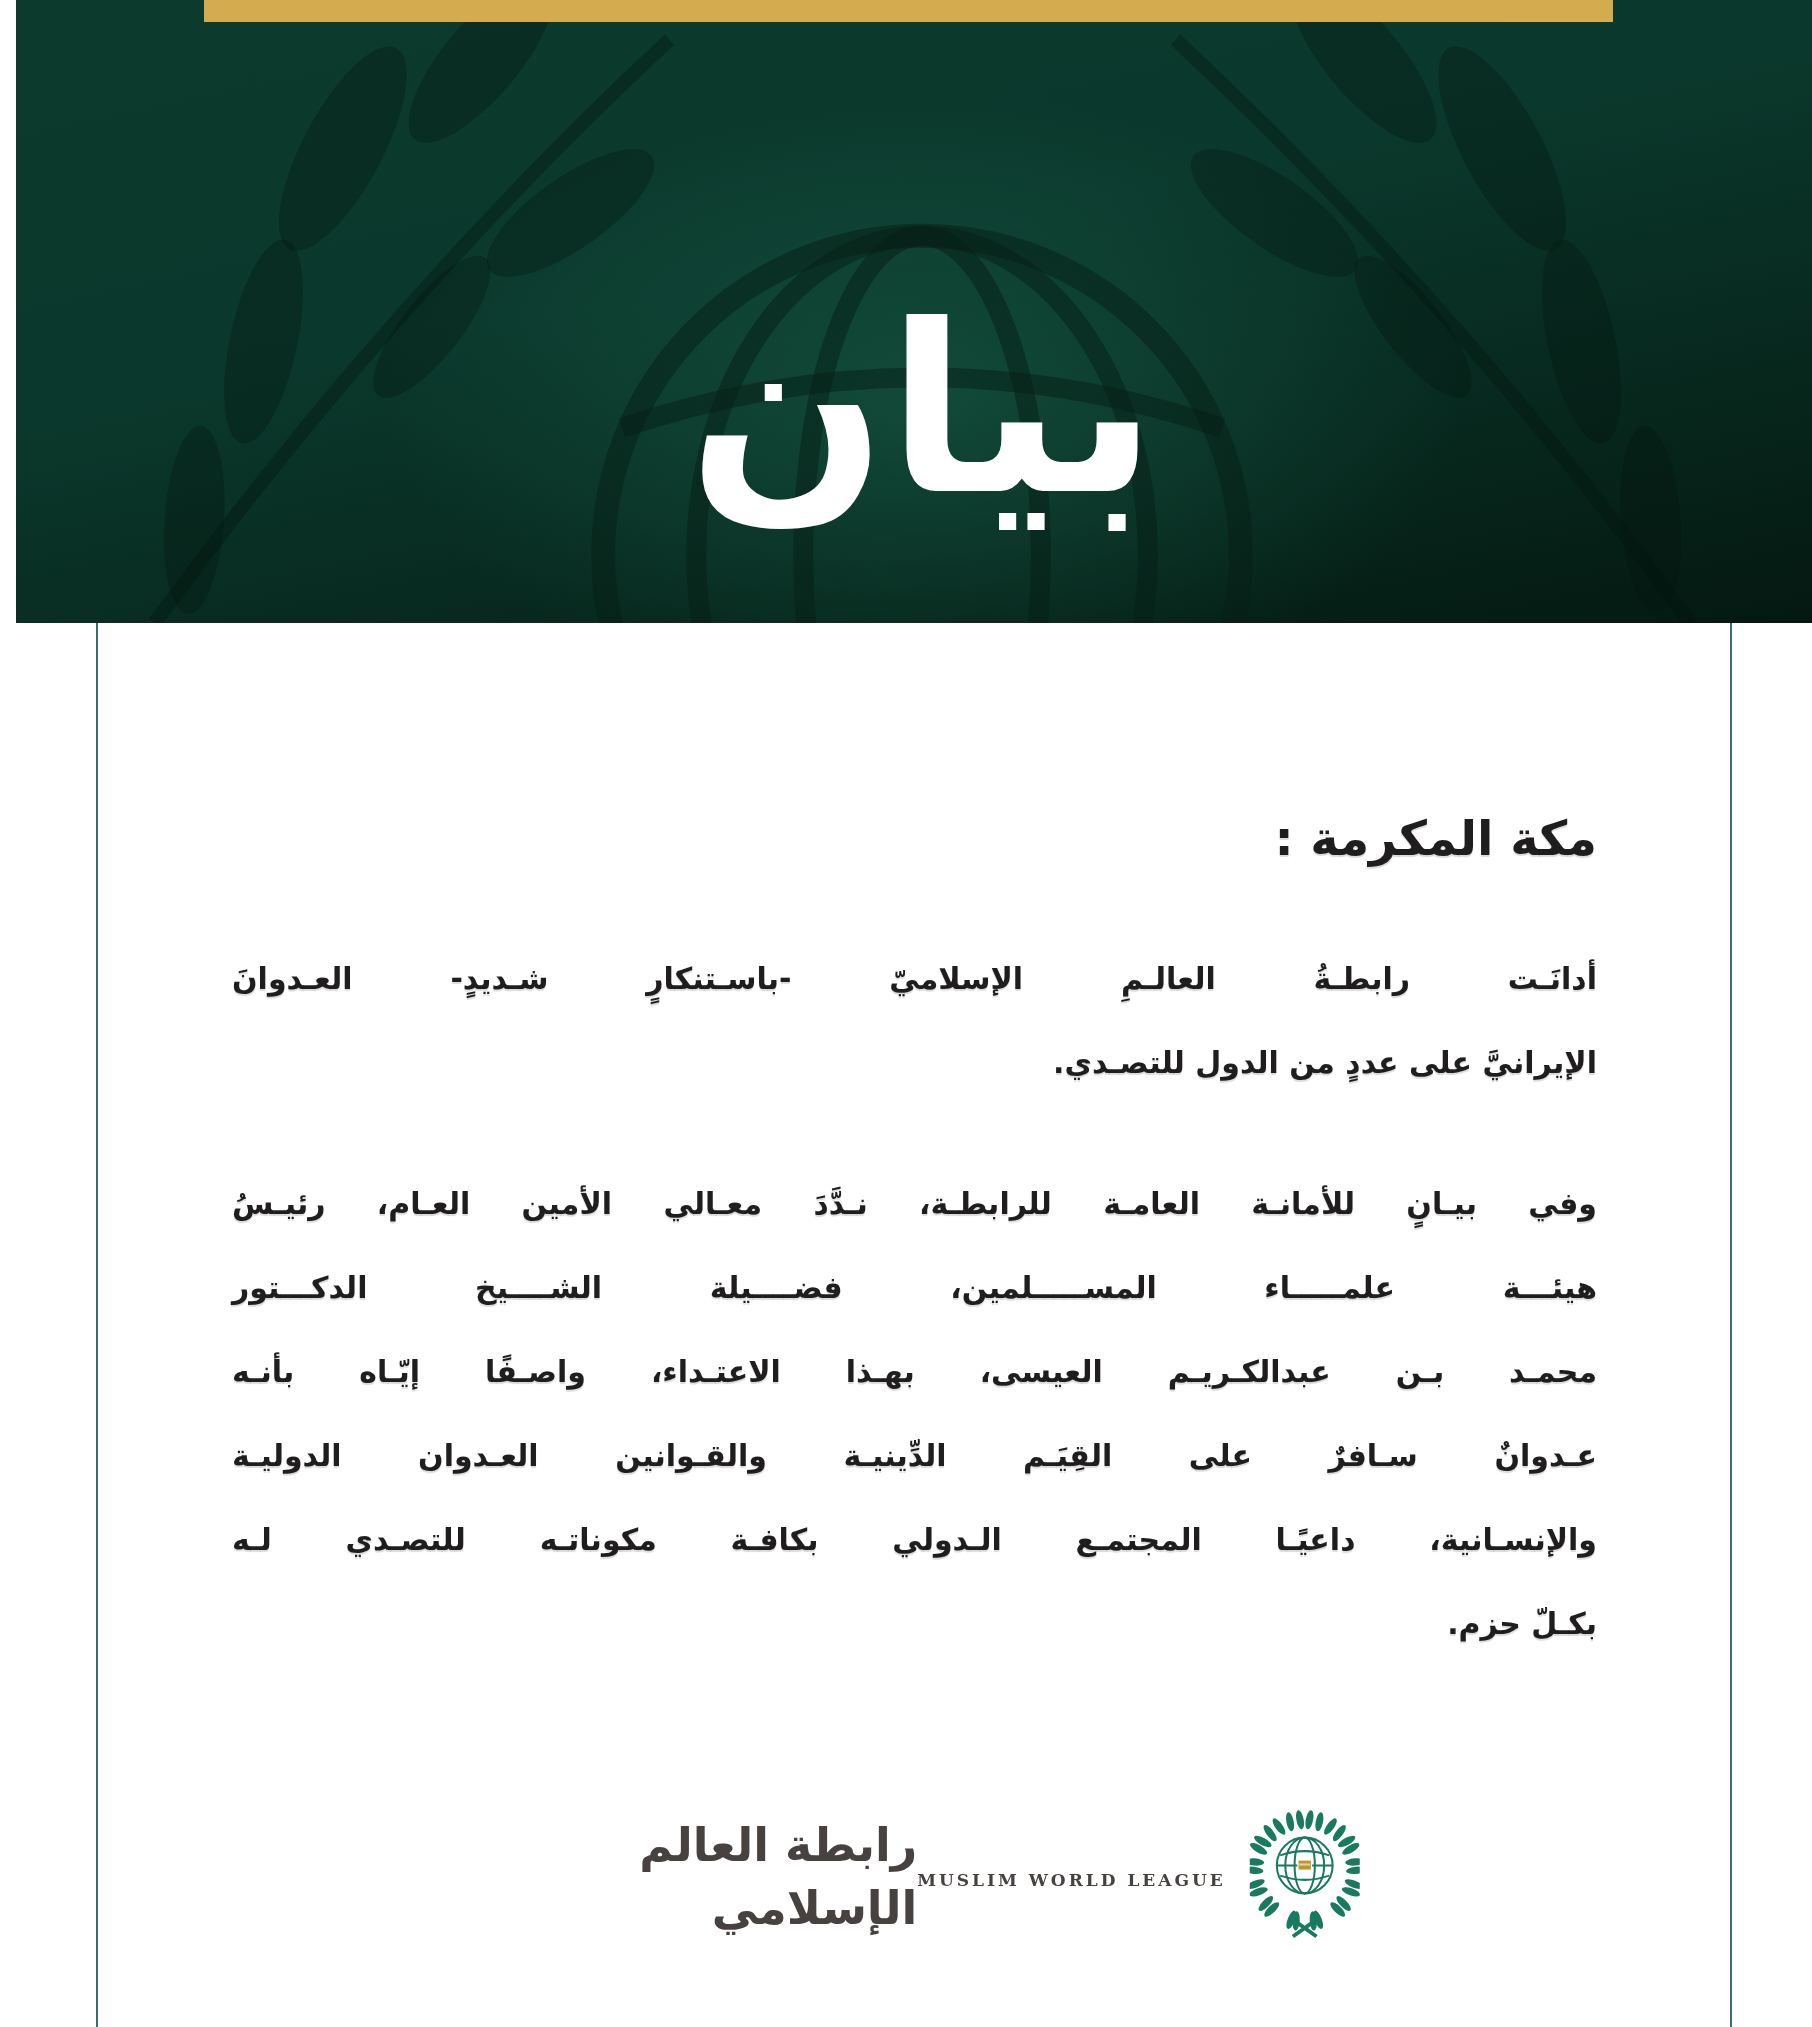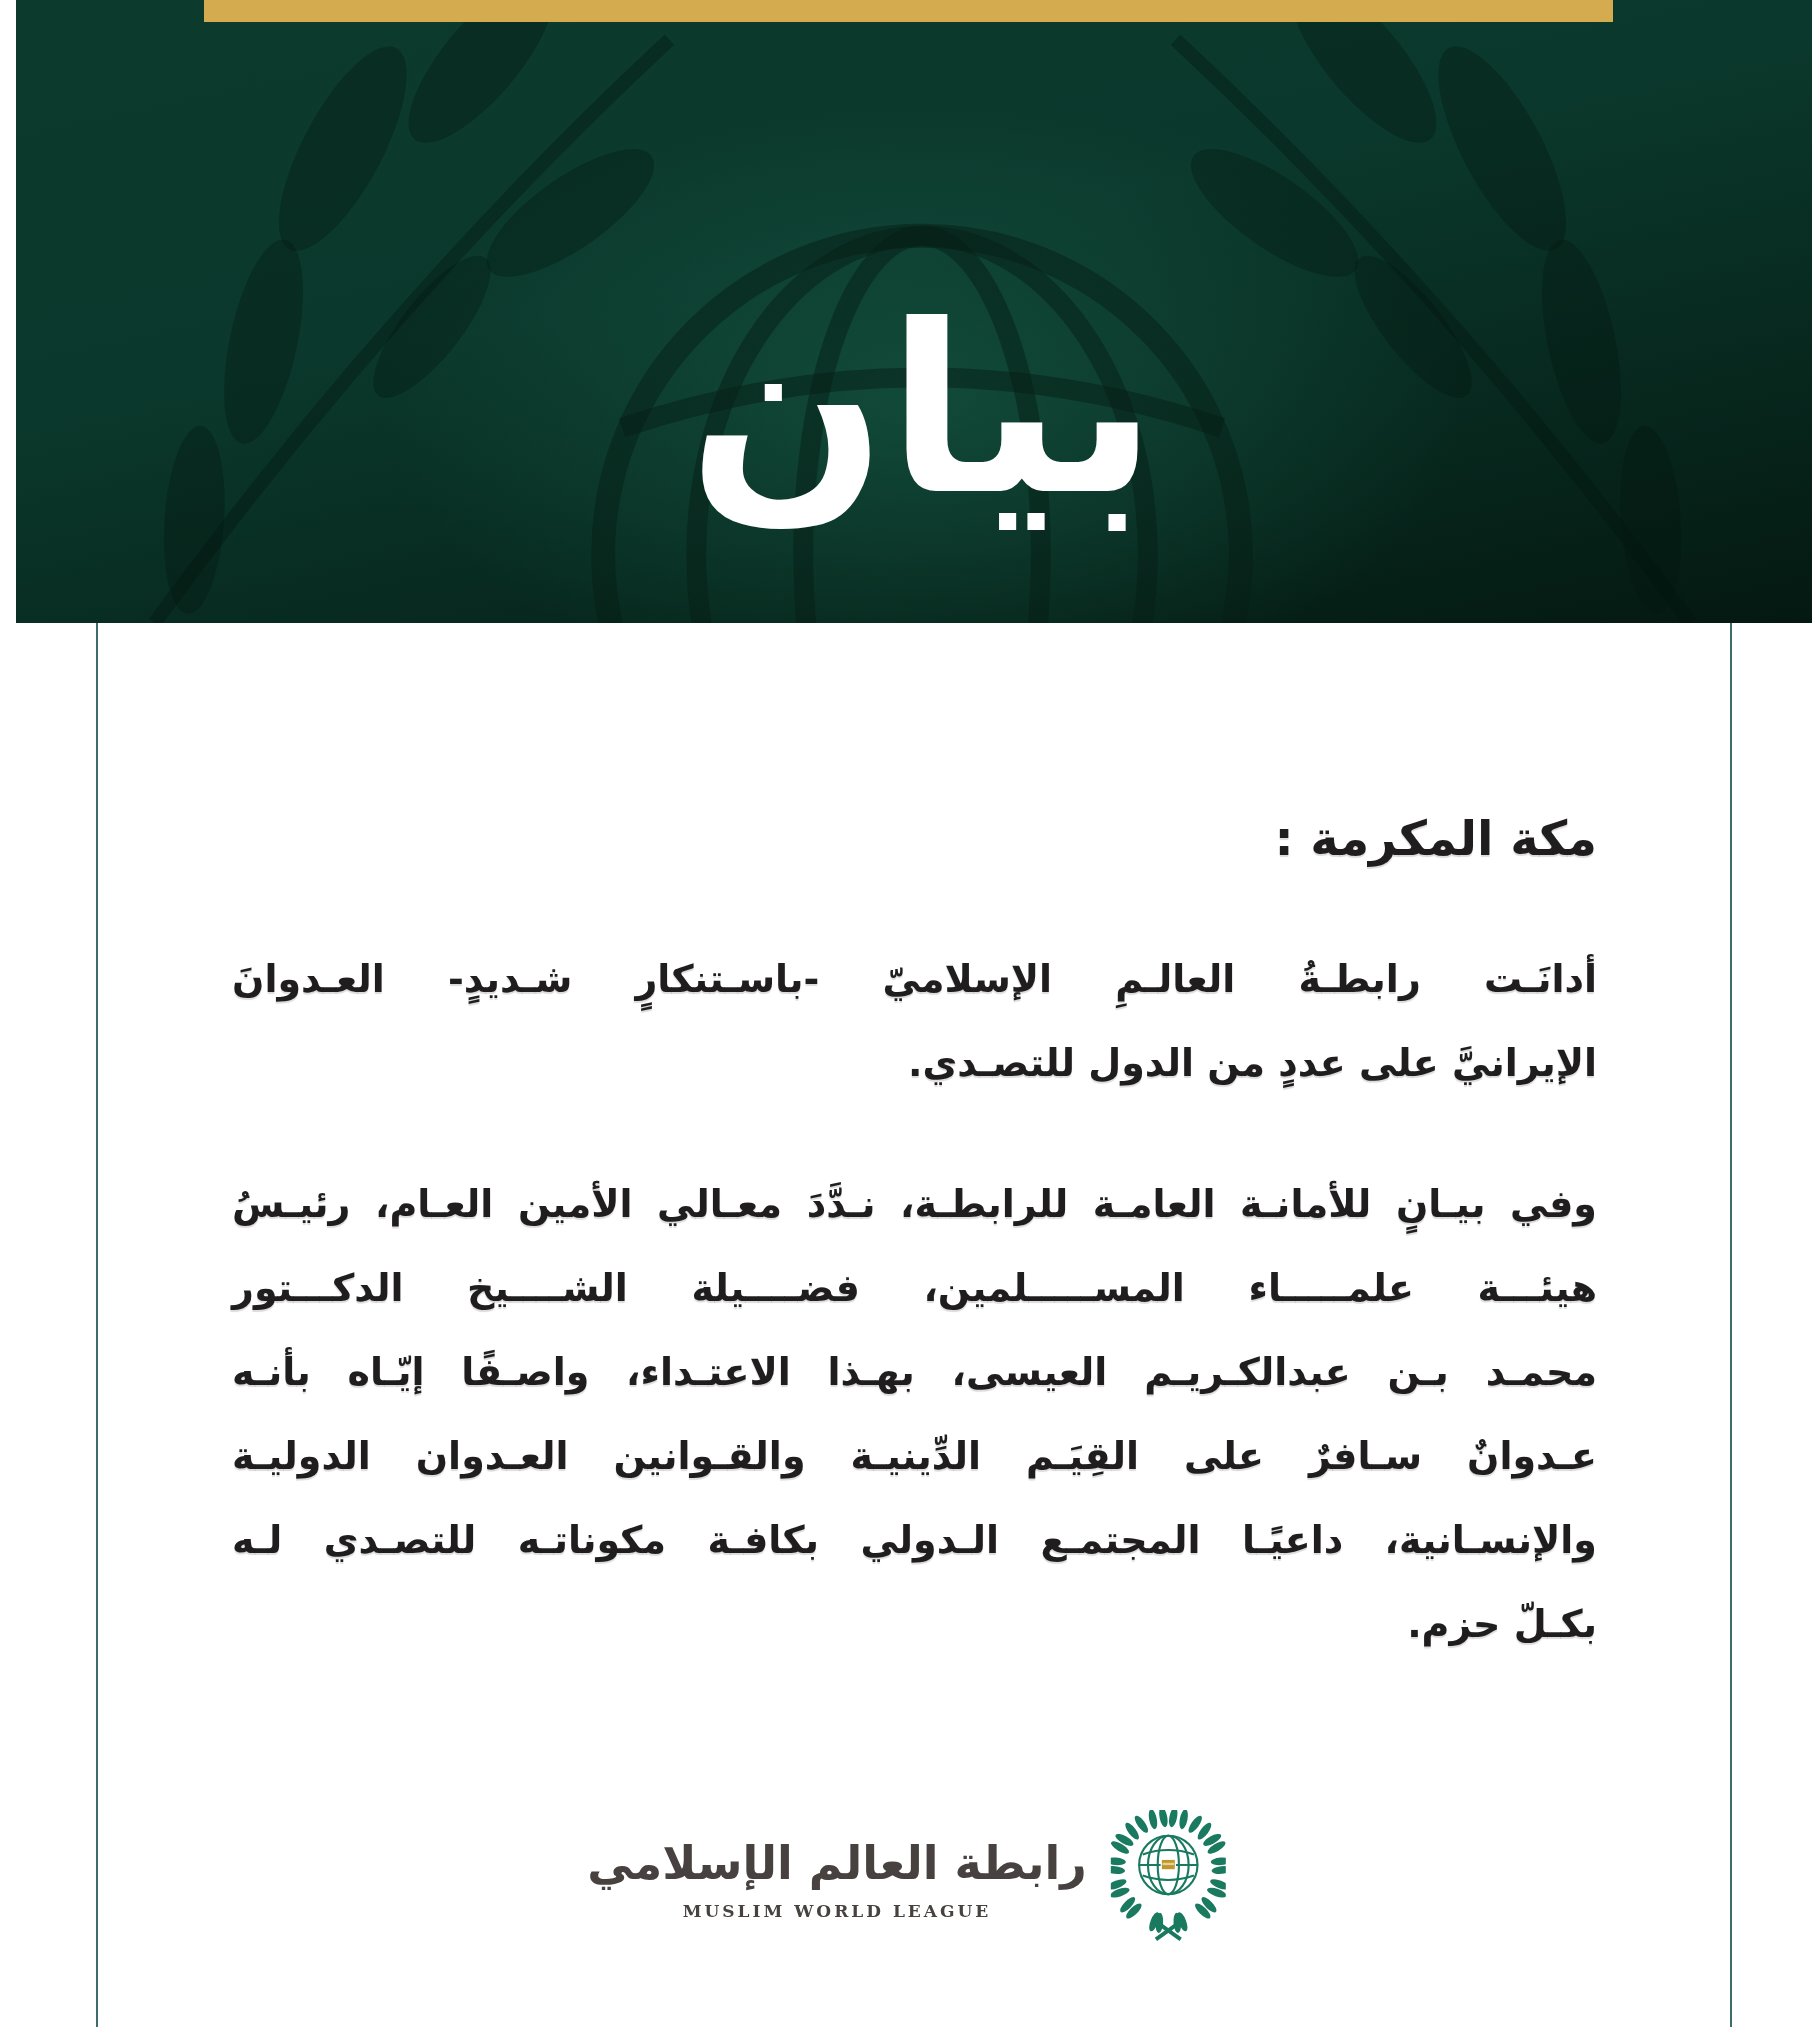--- a/index.html
+++ b/index.html
@@ -50,37 +50,37 @@
     direction:rtl;
     color:#1F1D1E;
     font-weight:700;
     text-shadow:0 2px 1px rgba(0,0,0,0.14);
   }
   .location-heading {
     margin-top:173px;
     font-size:48px; line-height:84px;
     text-align:right;
   }
-  .para { margin-top:57px; font-size:38px; }
+  .para { margin-top:57px; font-size:30px; }
   .tline {
     line-height:84px;
     text-align:justify;
     text-align-last:justify;
   }
   .tline.endline { text-align:right; text-align-last:right; }
 
   
   .logo-group {
     position:absolute; top:1810px; left:50%;
     transform:translateX(-50%);
     display:flex; flex-direction:row; align-items:center;
     gap:24px;
     direction:ltr;
   }
-  .logo-text-col { display:flex; flex-direction:column; align-items:center; }
+  .logo-text-col { display:flex; flex-direction:row; align-items:center; }
   .logo-arabic {
     direction:rtl;
     font-size:46px; font-weight:700; line-height:1.35;
     color:#474240;
     letter-spacing:1px;
   }
   .logo-english {
     margin-top:6px;
     font-family:"DejaVu Serif", serif;
     font-size:17px; font-weight:700;

